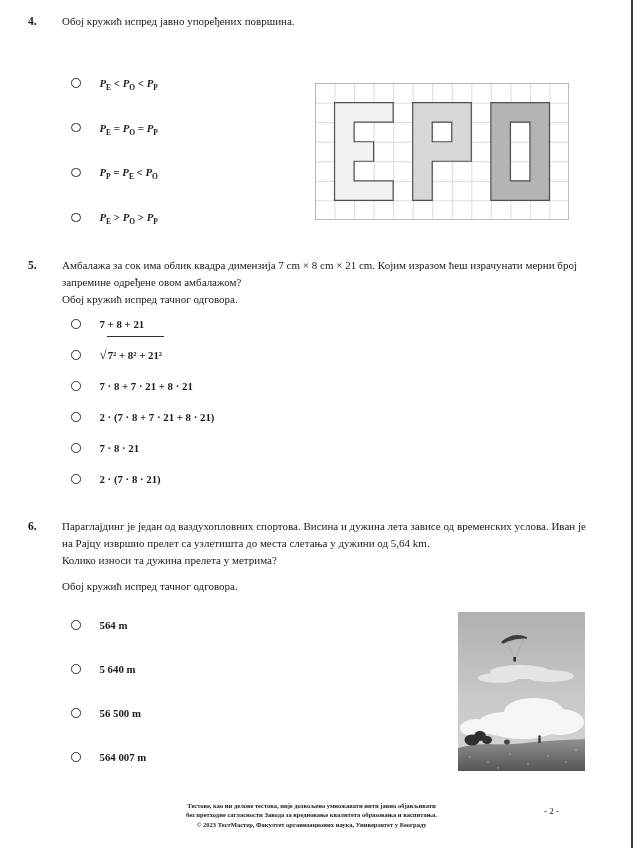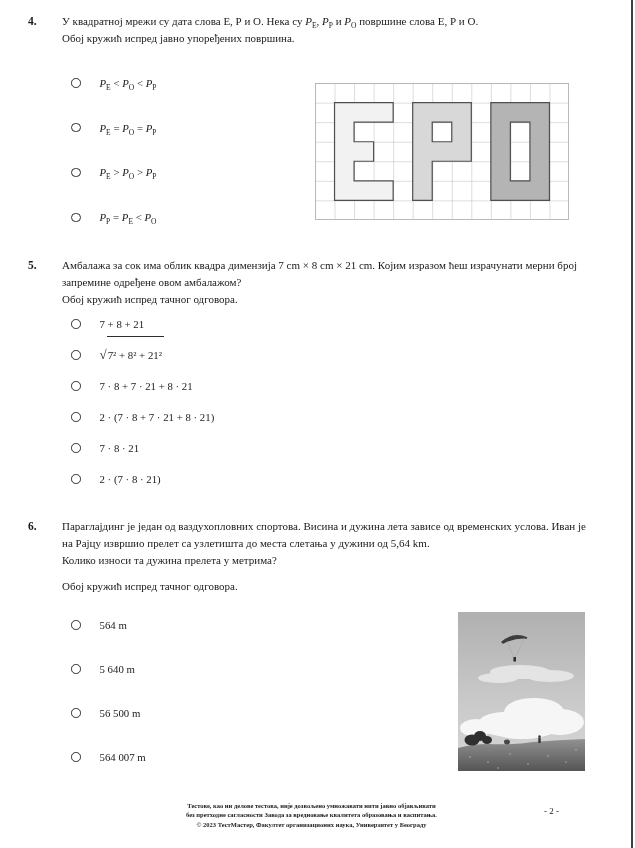--- a/index.html
+++ b/index.html
@@ -7,57 +7,56 @@
     position:relative;width:635px;height:848px;background:#fff;overflow:hidden;
     font-family:"Liberation Serif", serif;color:#1a1a1a;
   }
   .edge-line{position:absolute;left:631px;top:0;width:2px;height:848px;background:#3f3f3f;}
   .qnum{position:absolute;left:28px;font-weight:bold;font-size:11.5px;line-height:17px;}
   .qbody{position:absolute;left:62px;width:562px;font-size:11px;line-height:17px;}
   .qbody .gap-top{margin-top:9px;}
   sub{font-size:7.5px;line-height:0;}
   i{font-family:"Liberation Serif", serif;}
   .opts{position:absolute;left:71px;}
-  .opt-row{display:flex;align-items:center;height:var(--rowh);}
+  .opt-row{display:flex;align-items:center;height:var(--rowh);font-weight:bold;}
   .radio{flex:none;width:7.5px;height:7.5px;border:1px solid #2d2d2d;border-radius:50%;background:#fff;}
   .opt-label{margin-left:19px;font-size:10.8px;white-space:nowrap;}
   .rsym{font-size:13px;}
   .rbar{border-top:1px solid #2d2d2d;padding:12px 2px 0 1px;}
   .grid-fig{position:absolute;left:315px;top:83px;}
   .photo{position:absolute;left:458px;top:612px;}
   .footer{position:absolute;left:0;right:12px;top:801px;text-align:center;
     font-size:6.5px;font-weight:bold;line-height:9.4px;color:#222;}
   .pagenum{position:absolute;left:544px;top:806px;font-size:9px;}
 </style>
 </head>
 <body>
 
 <div class="page">
 
   <div class="qnum" style="top:13px">4.</div>
   <div class="qbody" style="top:13px">
-    <div>У квадратној мрежи су дата слова Е, Р и О. Нека су <i>P</i><sub>Е</sub>, <i>P</i><sub>Р</sub> и <i>P</i><sub>О</sub> површине слова Е, Р и О.</div>
     <div>Обој кружић испред јавно упоређених површина.</div>
   </div>
   <div class="opts" style="top:60.5px;--rowh:44.8px">
       <div class="opt-row">
     <span class="radio"></span>
     <span class="opt-label"><i>P</i><sub>Е</sub> &lt; <i>P</i><sub>О</sub> &lt; <i>P</i><sub>Р</sub></span>
   </div>
       <div class="opt-row">
     <span class="radio"></span>
     <span class="opt-label"><i>P</i><sub>Е</sub> = <i>P</i><sub>О</sub> = <i>P</i><sub>Р</sub></span>
   </div>
       <div class="opt-row">
     <span class="radio"></span>
-    <span class="opt-label"><i>P</i><sub>Е</sub> &gt; <i>P</i><sub>О</sub> &gt; <i>P</i><sub>Р</sub></span>
+    <span class="opt-label"><i>P</i><sub>Р</sub> = <i>P</i><sub>Е</sub> &lt; <i>P</i><sub>О</sub></span>
   </div>
       <div class="opt-row">
     <span class="radio"></span>
-    <span class="opt-label"><i>P</i><sub>Р</sub> = <i>P</i><sub>Е</sub> &lt; <i>P</i><sub>О</sub></span>
+    <span class="opt-label"><i>P</i><sub>Е</sub> &gt; <i>P</i><sub>О</sub> &gt; <i>P</i><sub>Р</sub></span>
   </div>
     </div>
 
   <svg class="grid-fig" width="254" height="137" viewBox="0 0 253.5 136.5">
     <defs>
       <pattern id="gc" width="19.5" height="19.5" patternUnits="userSpaceOnUse">
         <path d="M19.5 0 H0 V19.5" fill="none" stroke="#ababab" stroke-width="0.8"></path>
       </pattern>
     </defs>
     <rect x="0.4" y="0.4" width="252.7" height="135.7" fill="url(#gc)" stroke="#ababab" stroke-width="0.8"></rect>

